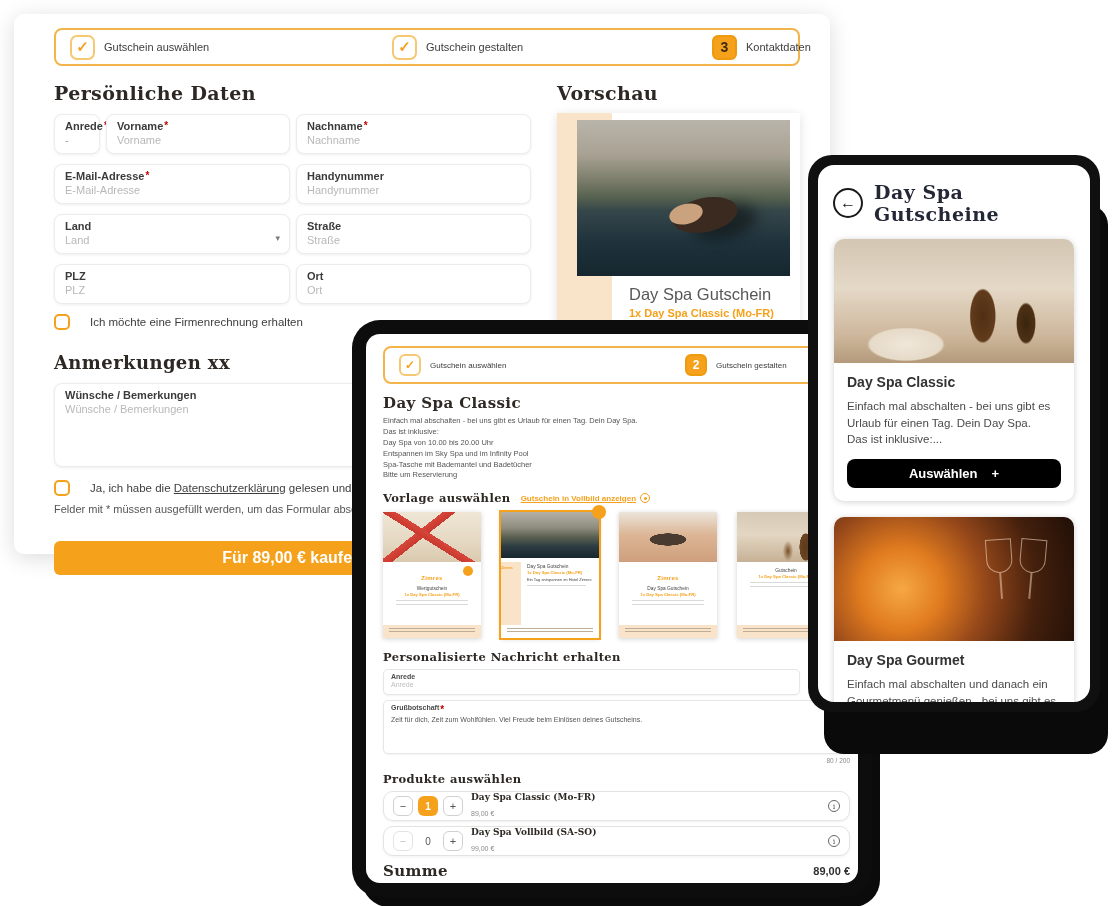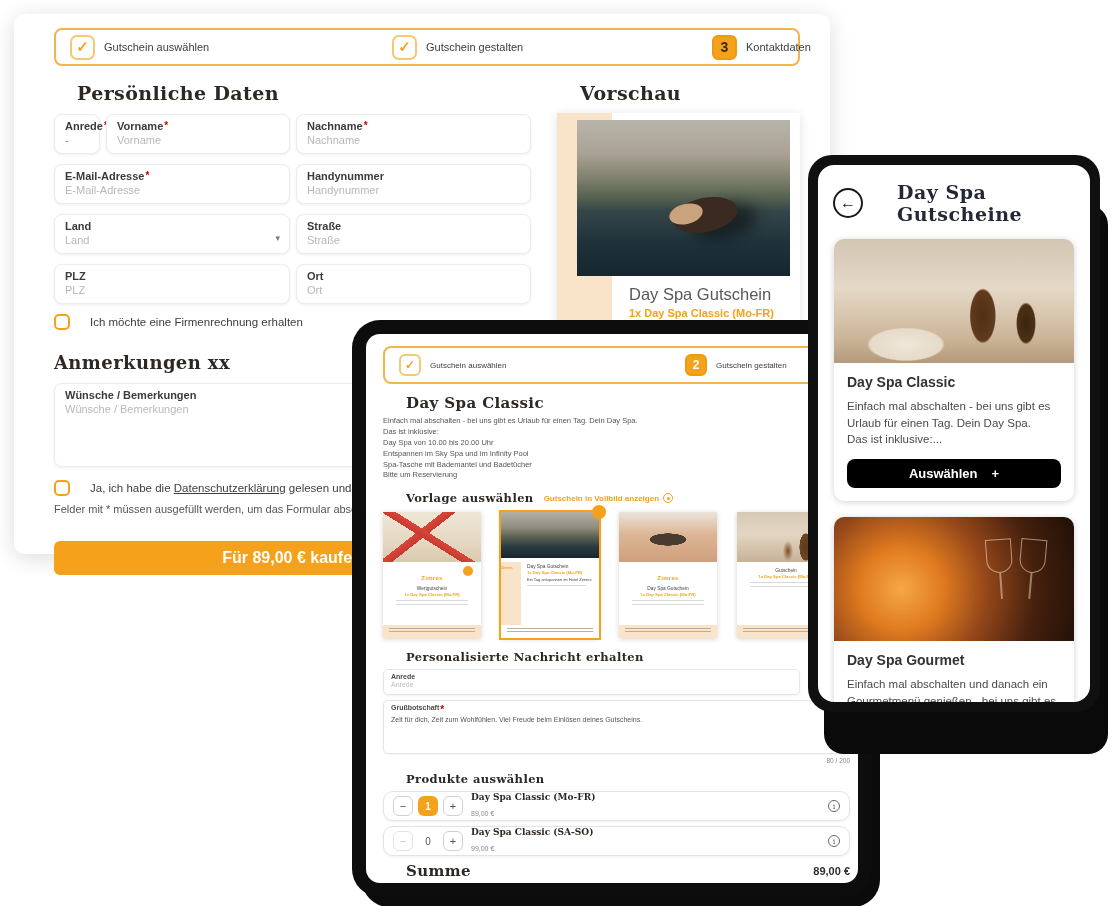--- a/index.html
+++ b/index.html
@@ -1,21 +1,21 @@
 <!DOCTYPE html>
 <html><head>
 <meta charset="utf-8">
 <style>
   * { margin:0; padding:0; box-sizing:border-box; }
   html,body { background:#ffffff; }
   body { font-family:"Liberation Sans", sans-serif; color:#3f3f3f; }
   .stage { position:relative; width:1115px; height:906px; overflow:hidden; background:#fff; }
 
   
-  .serif { font-family:"DejaVu Serif", serif; font-weight:bold; color:#2d2823; letter-spacing:.4px;margin-left:23px; }
+  .serif { font-family:"DejaVu Serif", serif; font-weight:bold; color:#2d2823; letter-spacing:.4px; }
 
   
   .panel-main { position:absolute; left:14px; top:14px; width:816px; height:540px;
     background:#fff; border-radius:10px; box-shadow:0 4px 22px rgba(0,0,0,.14); z-index:1; }
 
   .stepbar { position:absolute; background:#fff; border:2px solid #F3B44C; border-radius:8px; }
   .stepbar-main { left:40px; top:14px; width:746px; height:38px; }
   .step { position:absolute; top:0; height:100%; display:flex; align-items:center; gap:9px; }
   .checkbox-sq { width:25px; height:25px; border:2px solid #F6C873; border-radius:7px; background:#fff;
     display:flex; align-items:center; justify-content:center; color:#F5A11C; font-weight:bold; font-size:15px; }
@@ -72,21 +72,21 @@
   .stepbar-mid .checkbox-sq { width:22px; height:22px; font-size:12px; border-radius:6px; }
   .stepbar-mid .num-sq { width:22px; height:22px; font-size:12px; color:#fff; }
   .stepbar-mid .step-label { font-size:8px; }
 
   .pm-title { font-size:15px; }
   .pm-desc { margin-top:4px; }
   .pm-desc div { font-size:7.5px; color:#555; line-height:1.45; }
 
   .vorlage-row { display:flex; align-items:center; gap:10px; margin-top:10px; }
   .h-sec { font-size:11.5px; }
-  .fullscreen-link { font-size:8px; font-weight:bold; color:#F5A11C; cursor:pointer; display:flex; align-items:center; gap:4px; }
+  .fullscreen-link { font-size:8px; font-weight:bold; color:#F5A11C; cursor:pointer; display:flex; align-items:center; gap:4px;text-decoration:underline; }
   .eye-icon { width:10px; height:10px; border:1.4px solid #F5A11C; border-radius:50%; position:relative; display:inline-block; }
   .eye-icon::after { content:""; position:absolute; left:2.5px; top:2.5px; width:3px; height:3px; background:#F5A11C; border-radius:50%; }
 
   .thumbs { display:flex; gap:20px; margin-top:7px; }
   .thumb { position:relative; width:98px; height:126px; background:#fff; box-shadow:0 1px 5px rgba(0,0,0,.18); cursor:pointer; }
   .thumb.sel { outline:2px solid #F5A11C; }
   .sel-dot { position:absolute; right:-7px; top:-7px; width:14px; height:14px; background:#F5A11C; border-radius:50%; }
   .t-img { width:100%; height:50px; }
   .img-gift { background:
       linear-gradient(32deg, transparent 44%, #c8392e 44%, #d8463a 52%, transparent 52%),
@@ -414,21 +414,21 @@
           <span class="prod-price">89,00 €</span>
         </span>
         <span class="info-icon">i</span>
       </div>
 
       <div class="prod-row">
         <span class="qty-btn dim">−</span>
         <span class="qty-val">0</span>
         <span class="qty-btn">+</span>
         <span class="prod-info">
-          <span class="prod-name" style="display:block;">Day Spa Classic (SA-SO)</span>
+          <span class="prod-name" style="display:block;">Day Spa Vollbild (SA-SO)</span>
           <span class="prod-price">99,00 €</span>
         </span>
         <span class="info-icon">i</span>
       </div>
 
       <div class="summe-row">
         <span class="serif summe-label">Summe</span>
         <span class="summe-val">89,00 €</span>
       </div>
       <button class="next-btn">Weiter zu Kontaktdaten</button>

